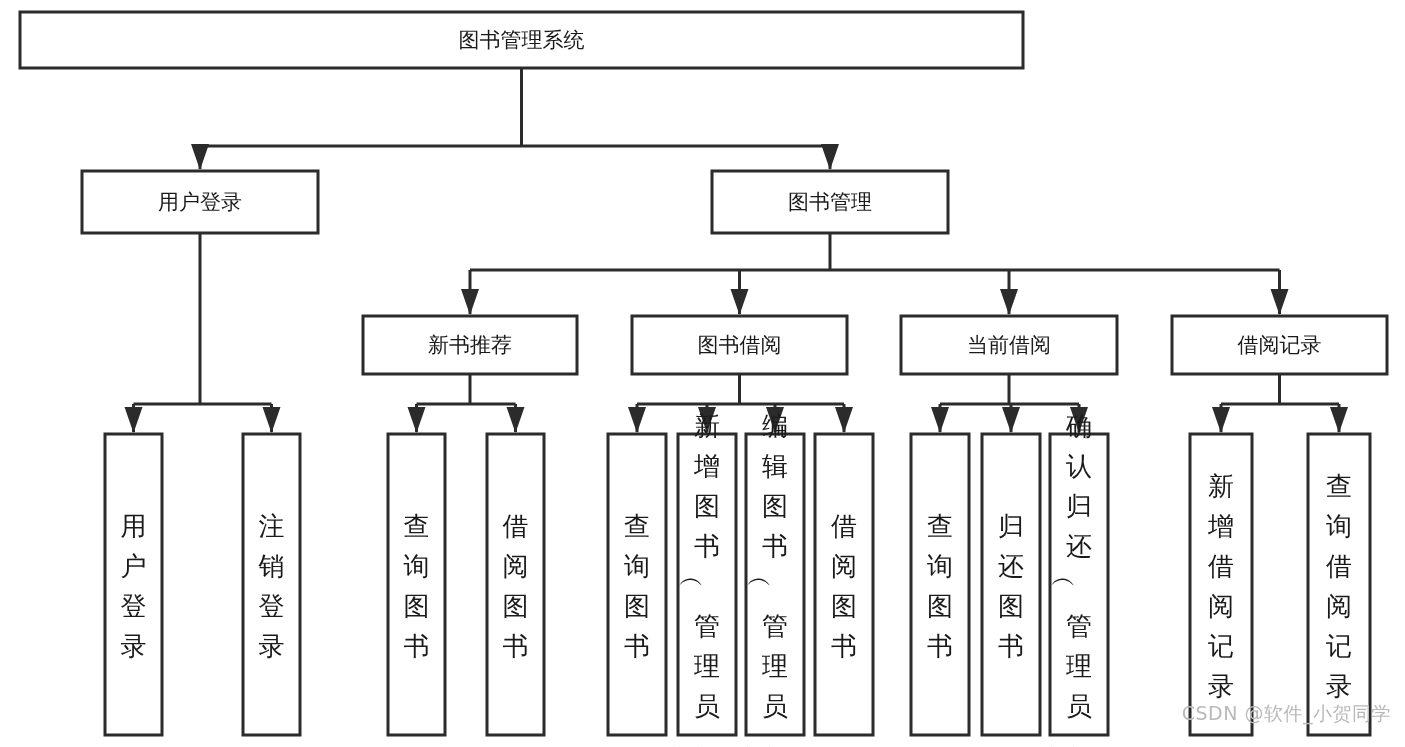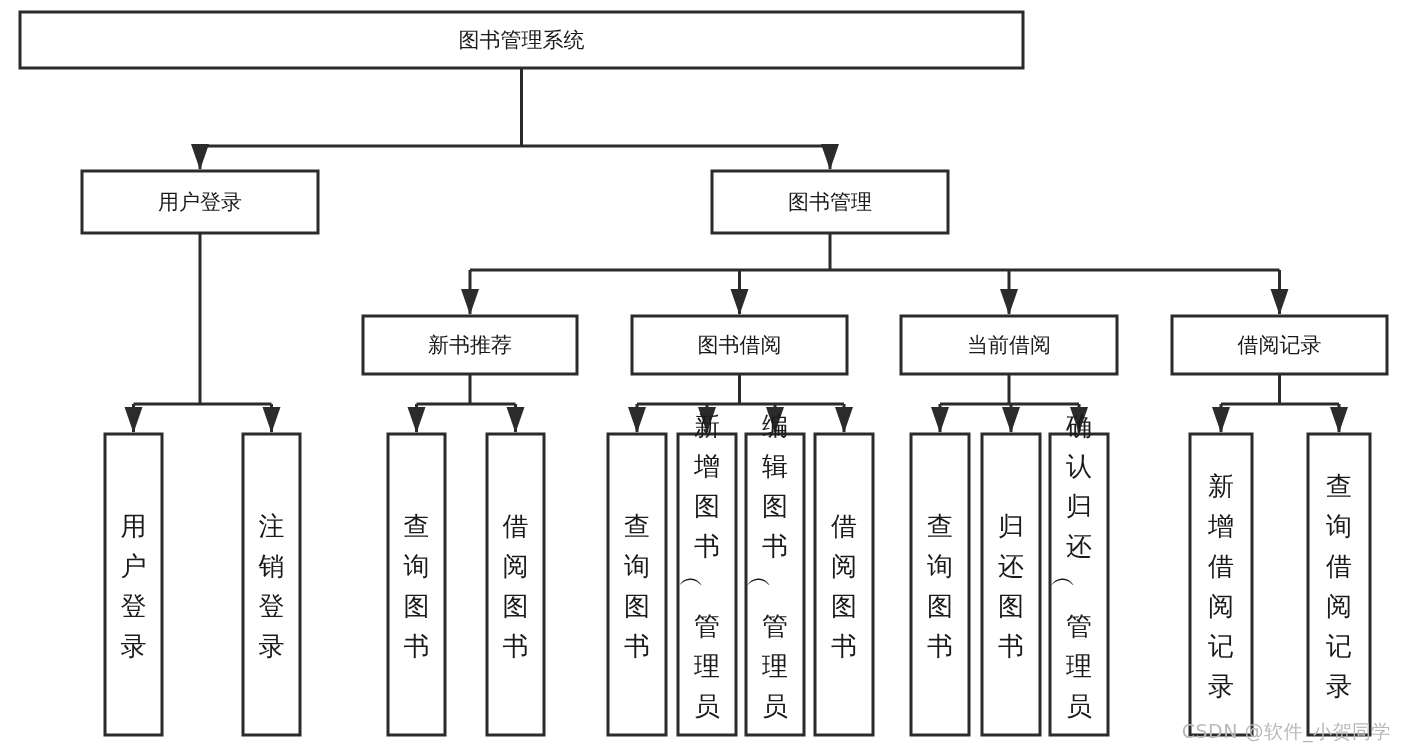--- a/index.html
+++ b/index.html
@@ -50,21 +50,21 @@
     stroke-width: 3;
     fill: none;
   }
   .arrow-head {
     fill: #2b2b2b;
     stroke: none;
   }
   .watermark {
     position: absolute;
     right: 14px;
-    bottom: 2px;
+    bottom: 20px;
     font-family: "DejaVu Sans", "Liberation Sans", sans-serif;
     font-size: 19px;
     color: #b9b9b9;
     white-space: nowrap;
     letter-spacing: 0.5px;
     pointer-events: none;
   }
 </style>
 </head>
 <body>

